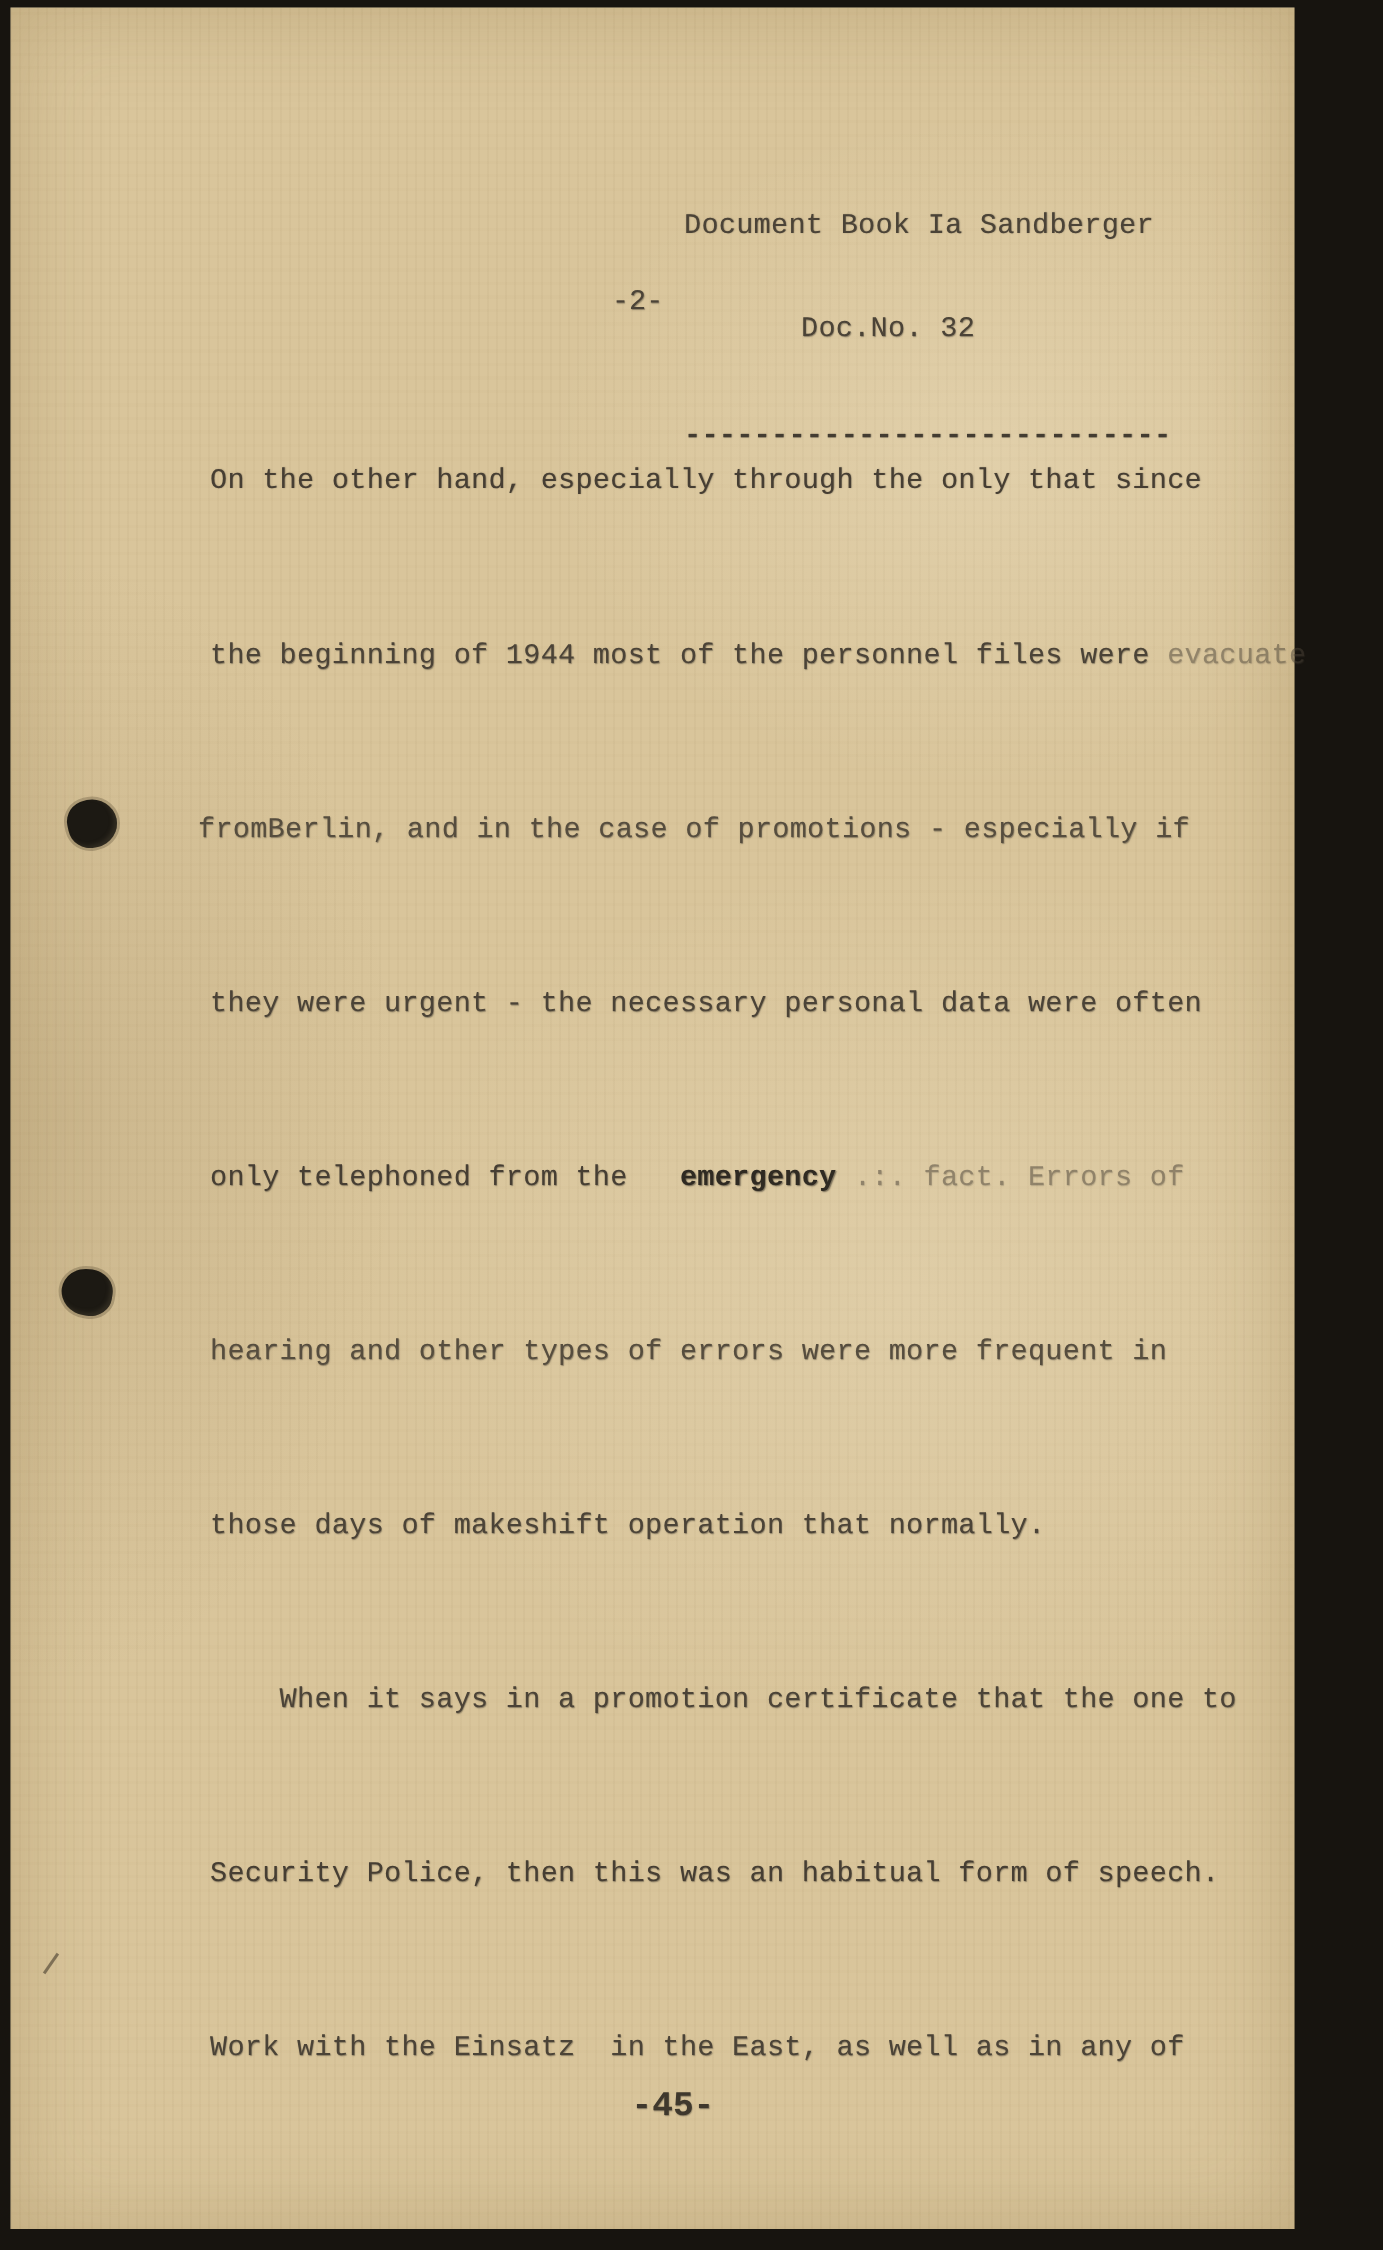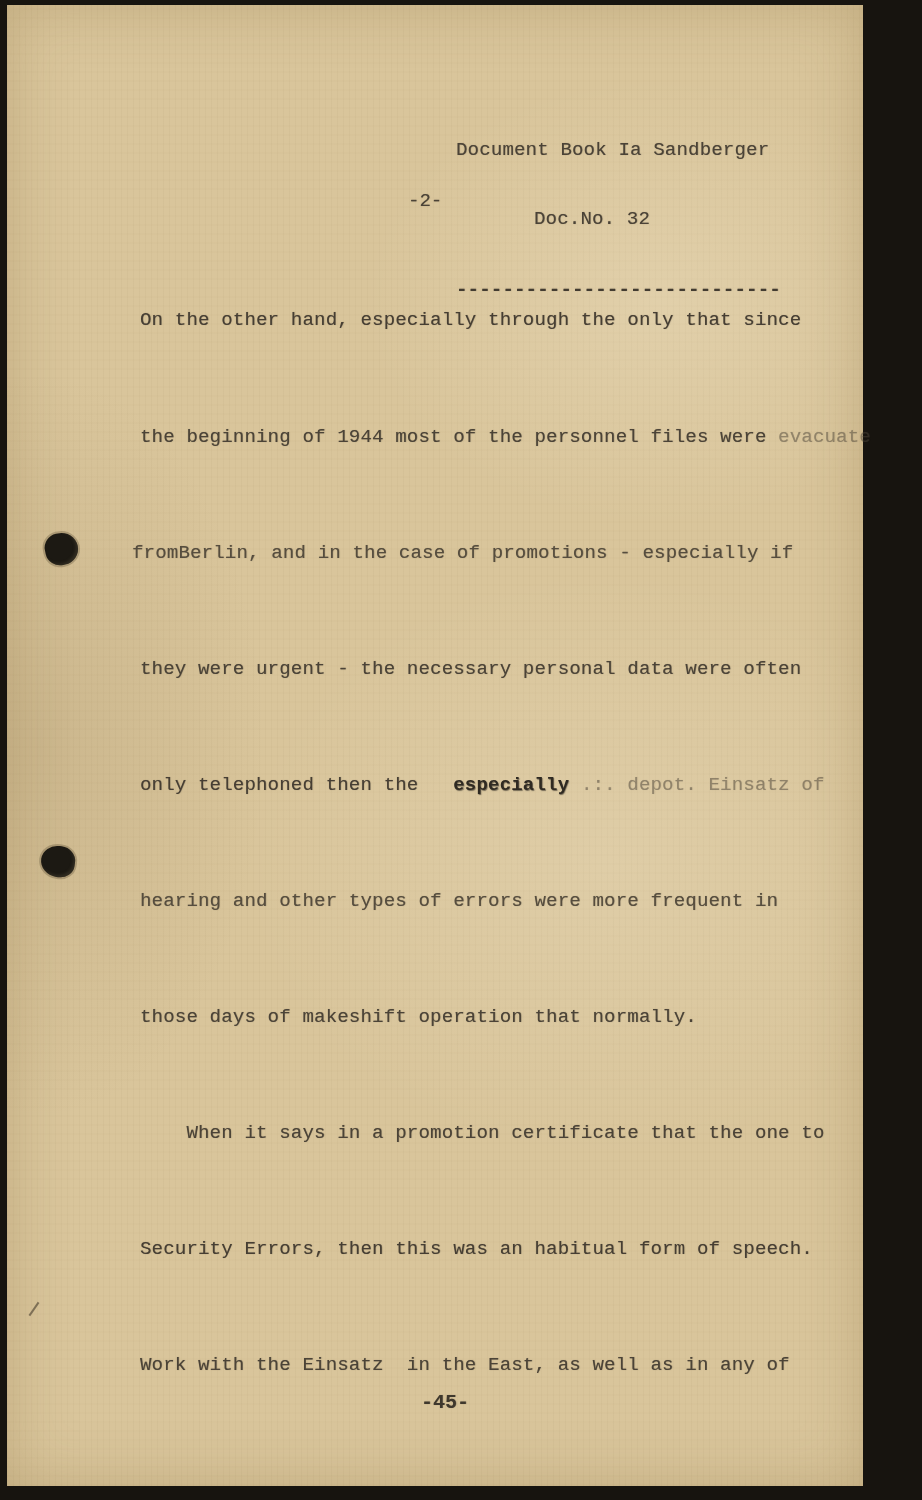--- a/index.html
+++ b/index.html
@@ -23,21 +23,21 @@
   .ink { color:#4b4337; text-shadow:0.4px 0.4px 0.8px rgba(75,67,55,0.55); }
   .header-block { position:absolute; left:449px; top:88px; font-size:19px; line-height:23px; letter-spacing:0.2px; white-space:pre; }
   .header-divider { margin-top:2px; letter-spacing:0.2px; font-weight:bold; color:#433c31; }
   .pagenum-top { position:absolute; left:401px; top:185px; font-size:19px; }
   .body-block { position:absolute; left:133px; top:219px; font-size:19px; line-height:38.7px; letter-spacing:0.2px; white-space:pre; }
   .body-block .line:nth-child(3n) { color:#564d3e; }
   .body-block .line:nth-child(4n+1) { color:#463e33; }
   .shift-left { margin-left:-8px; }
   .faded { opacity:0.5; }
   .overtyped { font-weight:bold; color:#2f2a22; text-shadow:0.7px 0.5px 1px rgba(47,42,34,0.6); }
-  .pagenum-bottom { position:absolute; left:414px; top:1386px; font-size:20px; font-weight:bold; color:#3f382d; }
+  .pagenum-bottom { position:absolute; left:414px; top:1386px; font-size:23px; font-weight:bold; color:#3f382d; }
   .punch-hole {
     position:absolute; background:#1c1913;
     box-shadow: 0 0 0 2px rgba(60,48,28,0.25), inset -2px -2px 3px rgba(90,80,60,0.35);
   }
   .hole-1 { left:38px; top:528px; width:33px; height:32px; border-radius:46% 54% 52% 48%; transform:rotate(-12deg); }
   .hole-2 { left:34px; top:841px; width:34px; height:31px; border-radius:52% 48% 46% 54%; transform:rotate(8deg); }
   .edge-scratch { position:absolute; left:26px; top:1296px; width:2px; height:16px; background:rgba(70,60,45,0.6); transform:rotate(35deg); }
 </style>
 </head>
 <body>
@@ -50,25 +50,25 @@
     <div class="header-divider">----------------------------</div>
   </div>
 
   <div class="pagenum-top ink">-2-</div>
 
   <div class="body-block ink">
     <div class="line">On the other hand, especially through the only that since</div>
     <div class="line"><span>the beginning of 1944 most of the personnel files were </span><span class="faded">evacuate</span></div>
     <div class="line shift-left">fromBerlin, and in the case of promotions - especially if</div>
     <div class="line">they were urgent - the necessary personal data were often</div>
-    <div class="line"><span>only telephoned then the   </span><span class="overtyped">especially</span><span class="faded"> .:. depot. Einsatz of</span></div>
+    <div class="line"><span>only telephoned from the   </span><span class="overtyped">emergency</span><span class="faded"> .:. fact. Errors of</span></div>
     <div class="line">hearing and other types of errors were more frequent in</div>
     <div class="line">those days of makeshift operation that normally.</div>
     <div class="line">    When it says in a promotion certificate that the one to</div>
-    <div class="line">Security Errors, then this was an habitual form of speech.</div>
+    <div class="line">Security Police, then this was an habitual form of speech.</div>
     <div class="line">Work with the Einsatz  in the East, as well as in any of</div>
     
     
     
     
     
     
     
     
     

